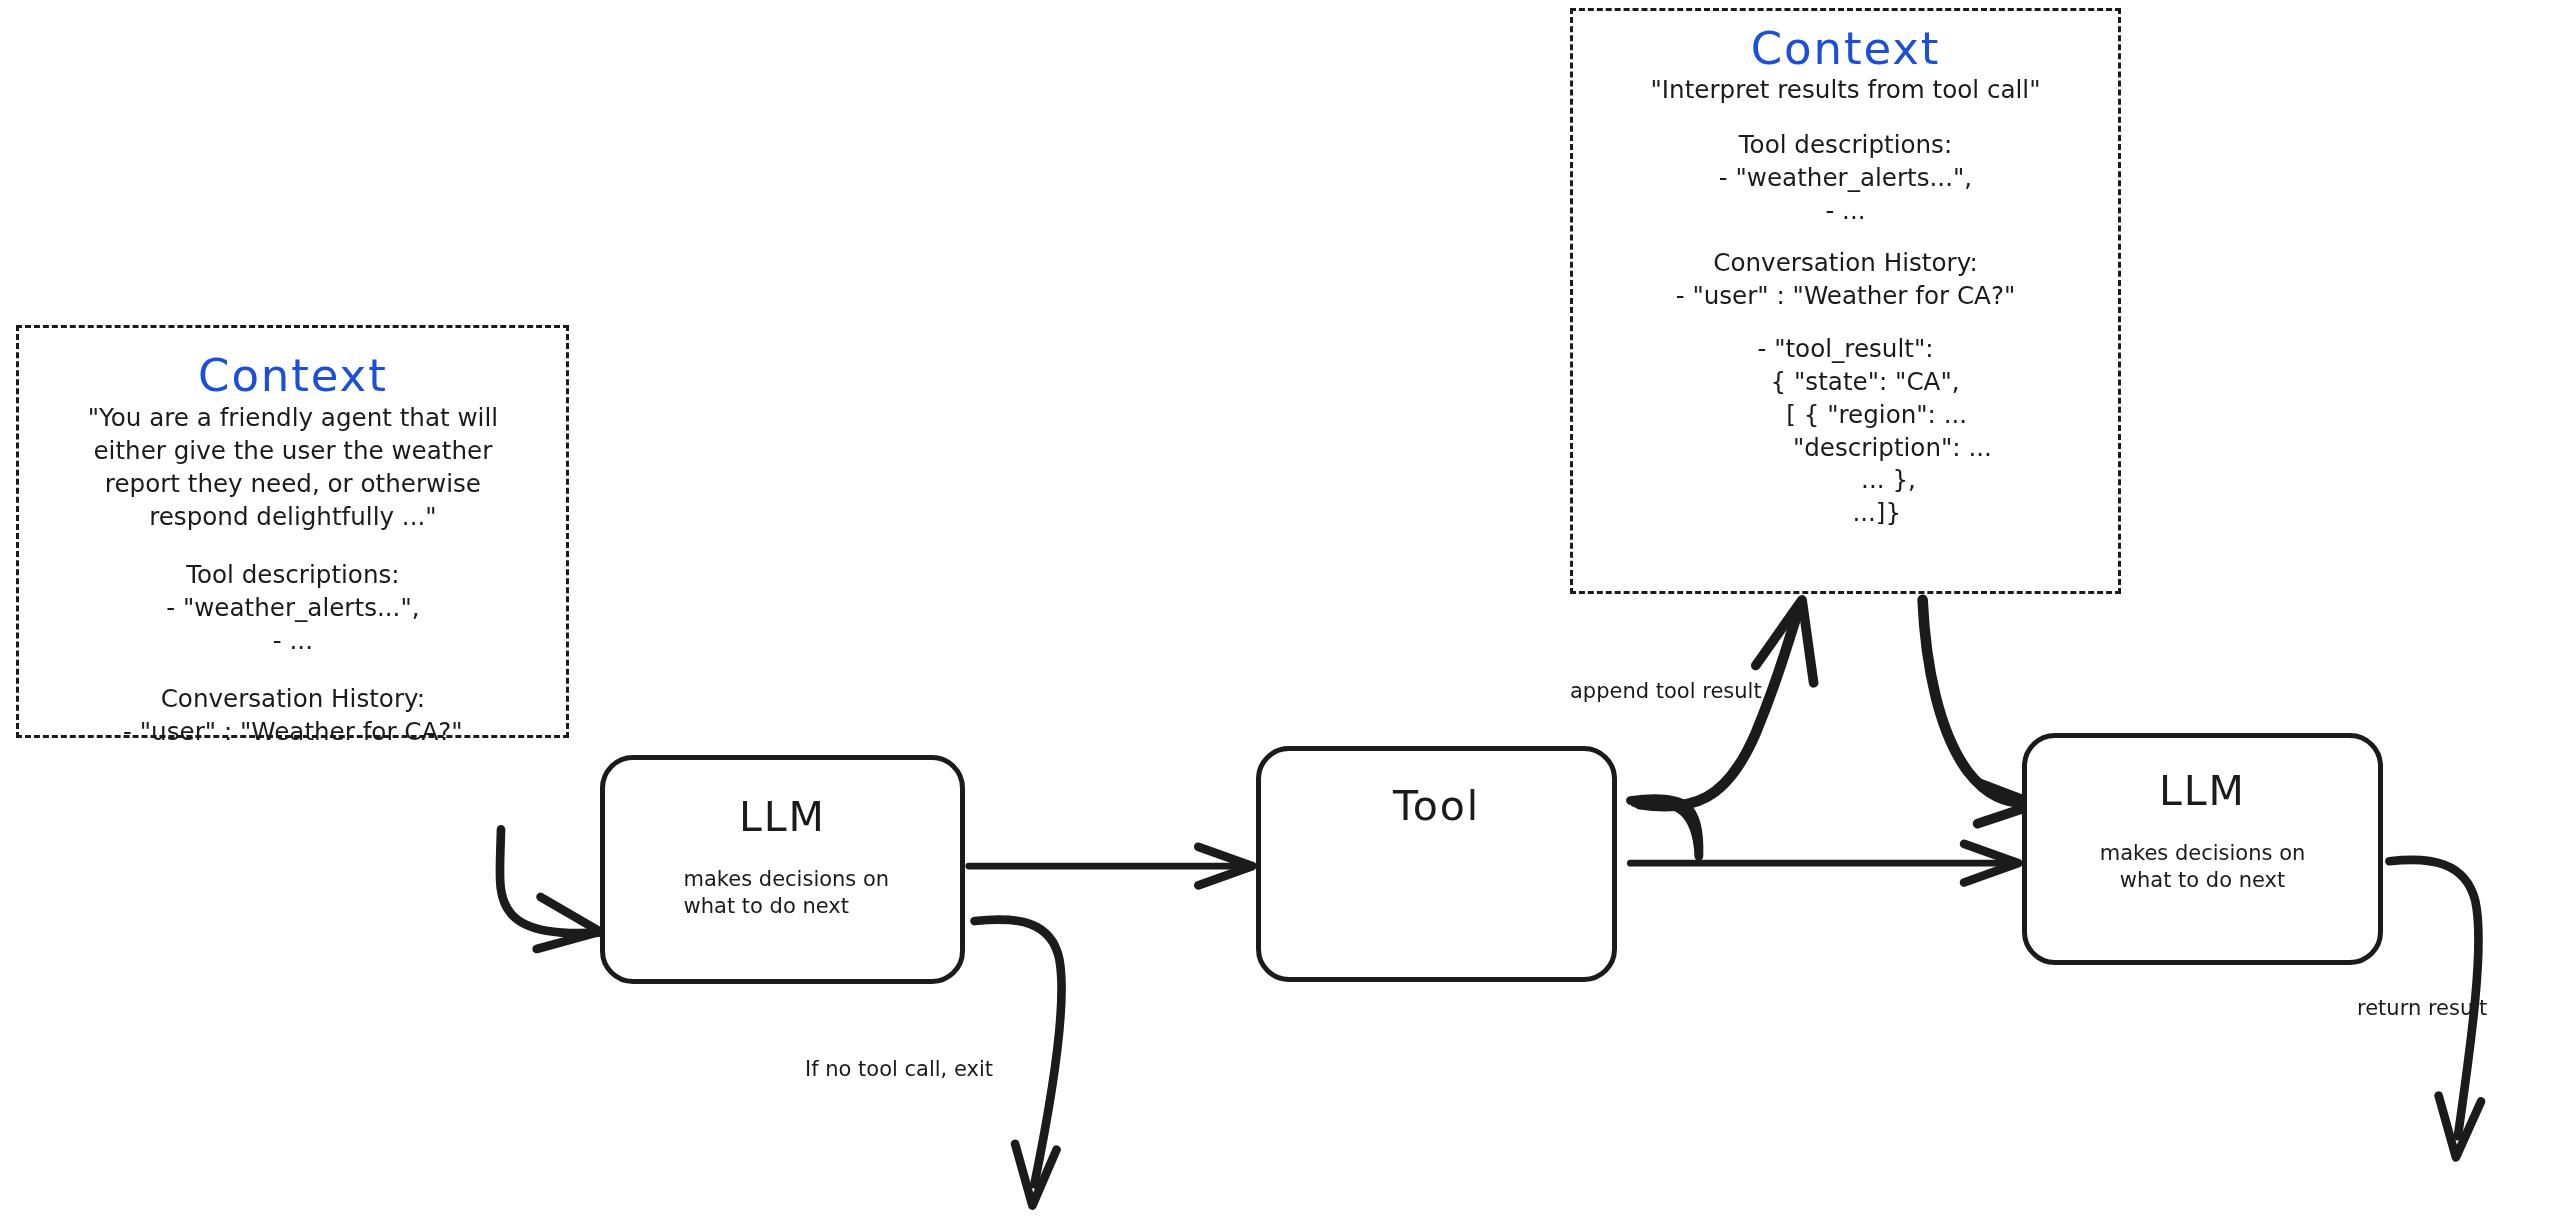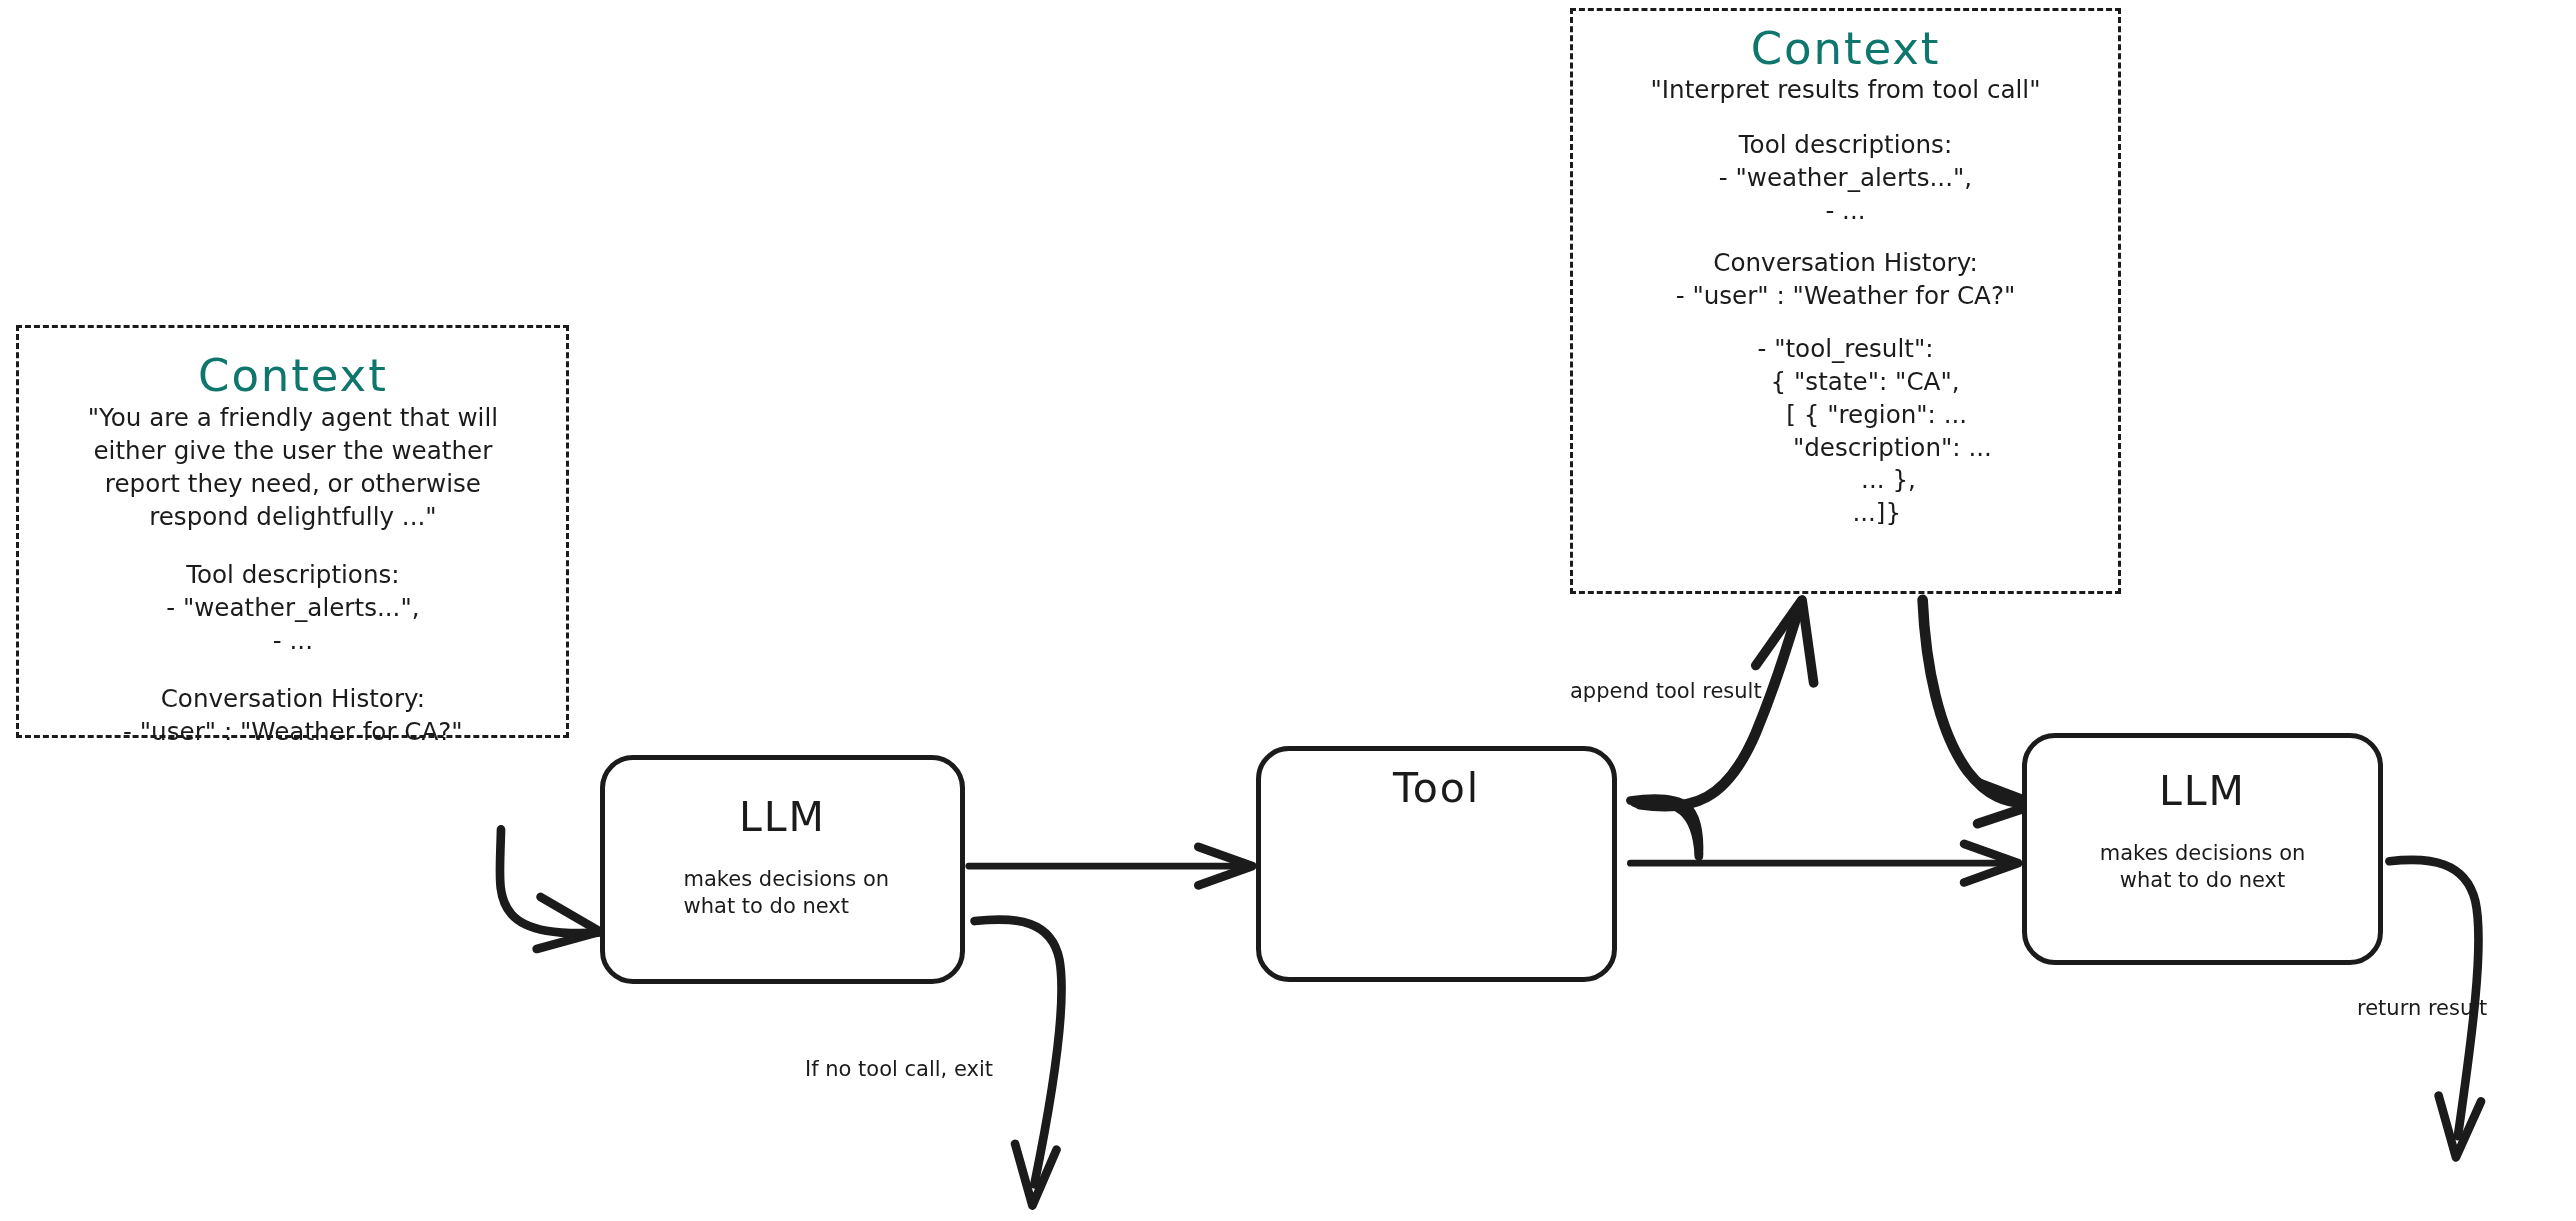--- a/index.html
+++ b/index.html
@@ -46,21 +46,21 @@
     left: 1570px; top: 7.7px;
     width: 551px; height: 586px;
   }
 
   .ctx-title {
     text-align: center;
     font-family: "DejaVu Sans", sans-serif;
     font-size: 45px;
     font-weight: 400;
     letter-spacing: 1.9px;
-    color: #0f766e;
+    color: #1d4ed8;
     margin: 0;
   }
   #context-box-1 .ctx-title { padding-top: 21px; }
   #context-box-2 .ctx-title { padding-top: 11.6px; }
 
   .ctx-body {
     padding: 0 23px;
     font-size: 24.6px;
     line-height: 1.34;
     color: #1b1b1b;
@@ -95,21 +95,21 @@
   #tool-box  { left: 1256px; top: 746px; width: 361px; height: 236px; }
   #llm-box-2 { left: 2022px; top: 733px; width: 361px; height: 232px; }
 
   .node-title {
     font-size: 41px;
     letter-spacing: 1.9px;
     margin: 0;
     padding-top: 33px;
     color: #1b1b1b;
   }
-  #tool-box .node-title { padding-top: 13px; }
+  #tool-box .node-title { padding-top: 31px; }
   #llm-box-2 .node-title { padding-top: 29px; }
 
   .node-sub {
     font-size: 21px;
     line-height: 1.3;
     margin: 0;
     padding-top: 25px;
     text-align: center;
     color: #1b1b1b;
     white-space: pre-line;

